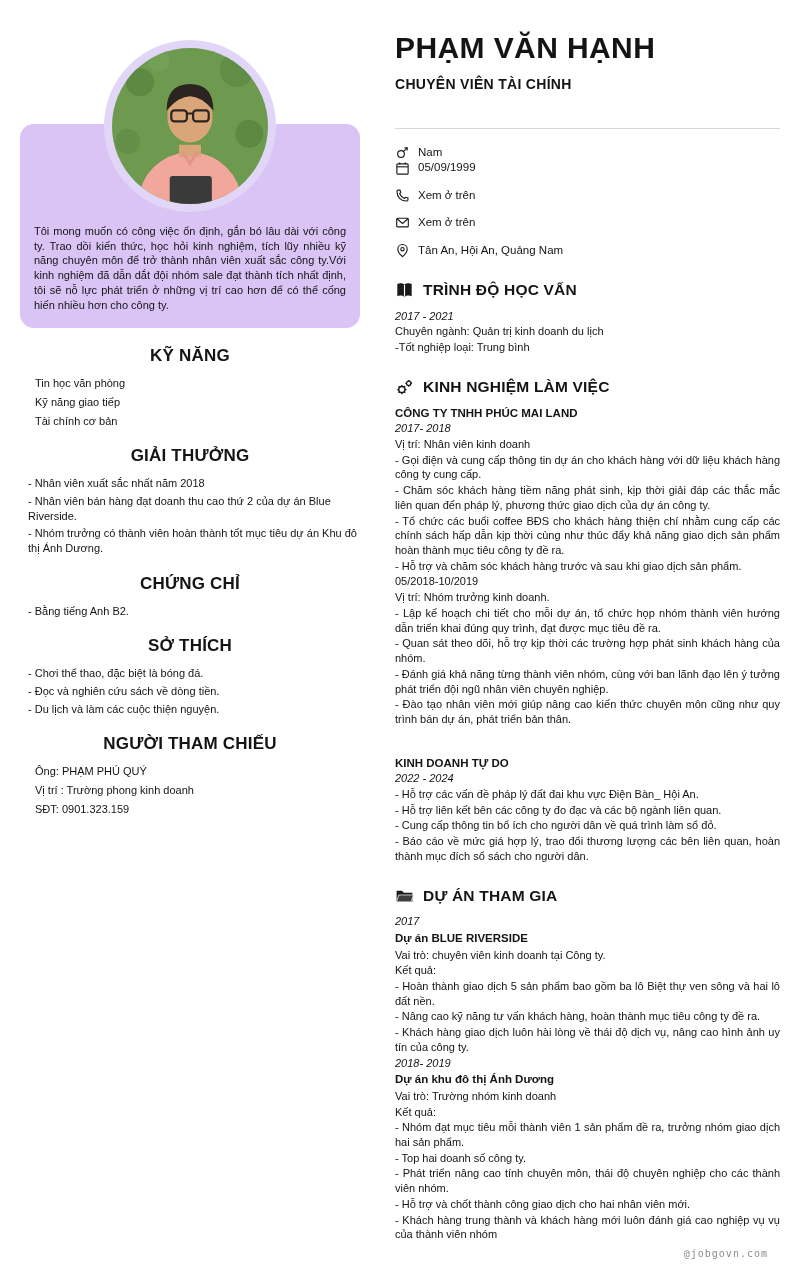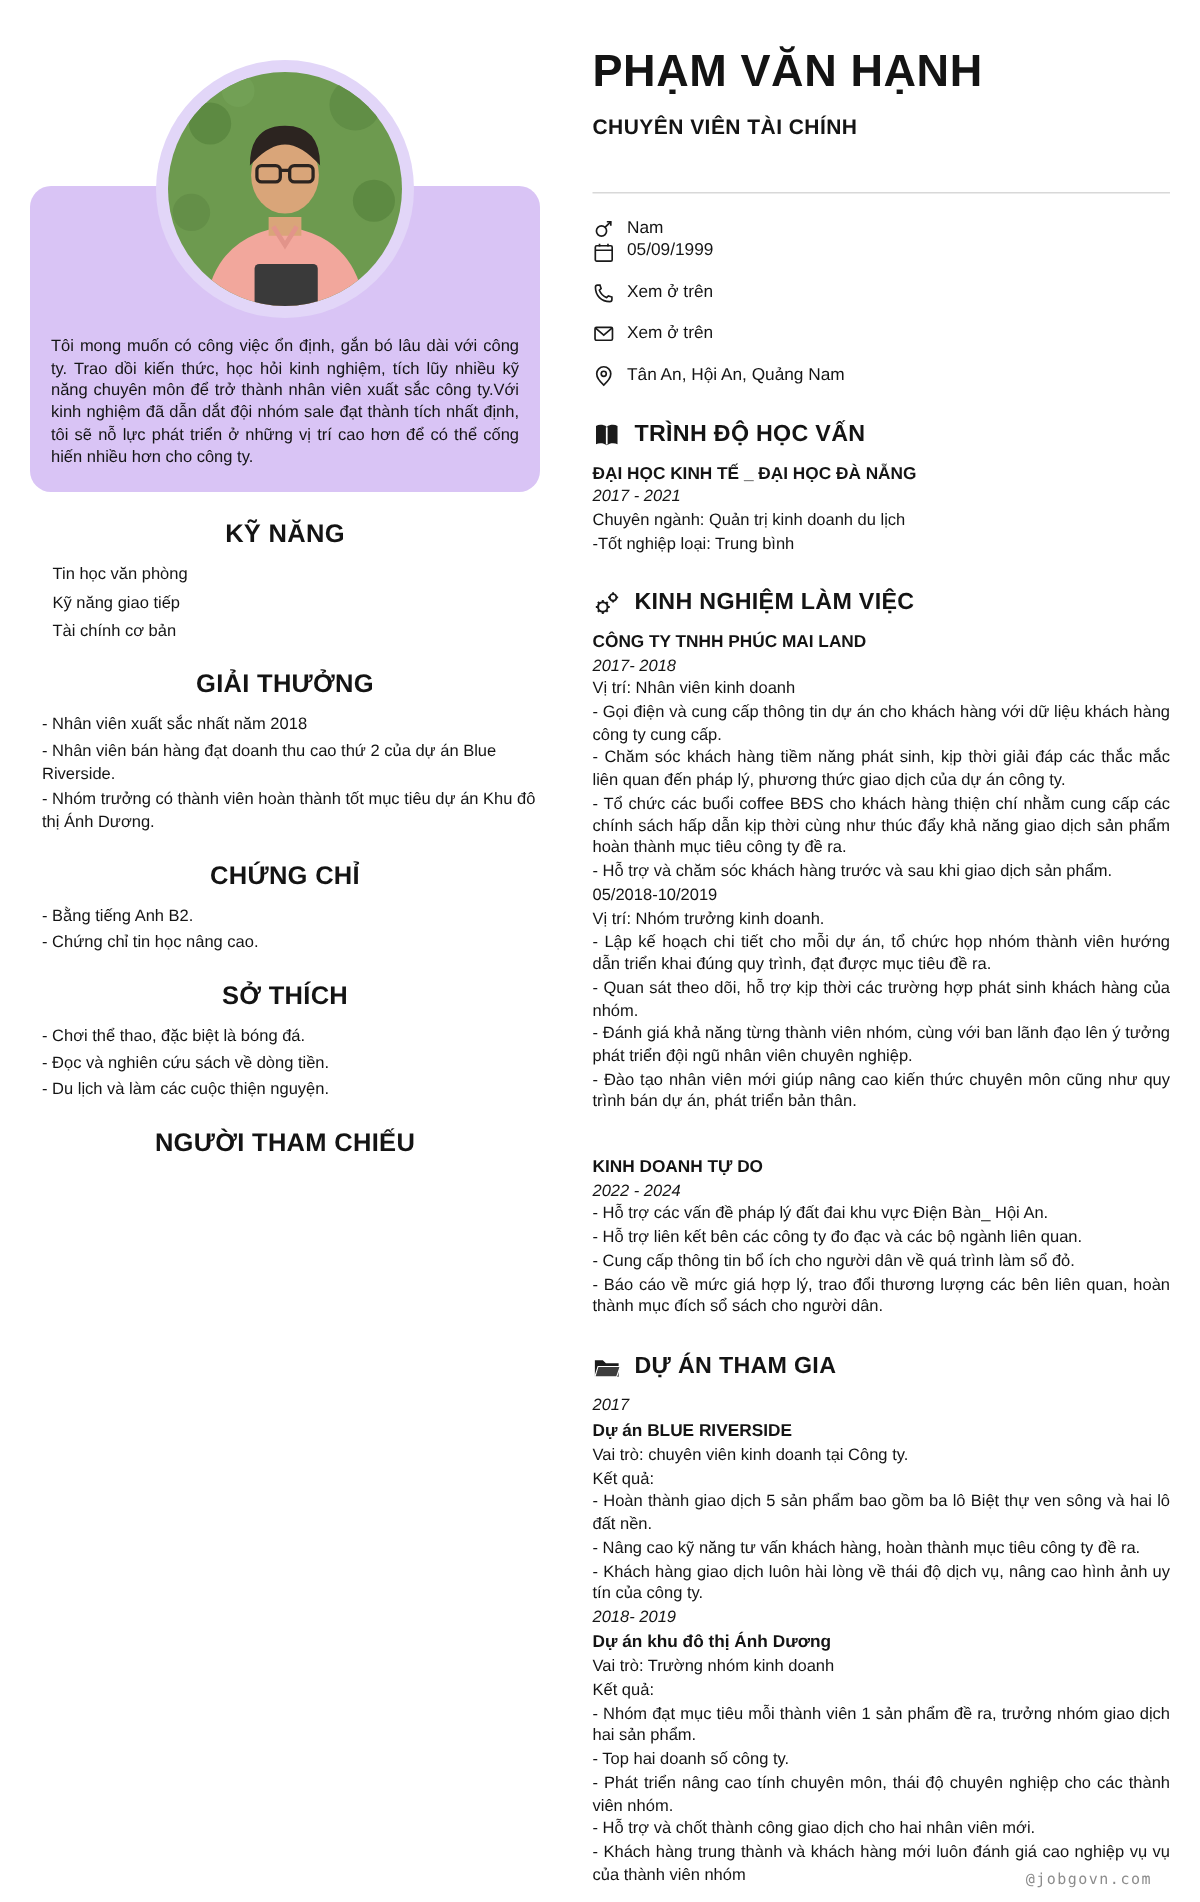--- a/index.html
+++ b/index.html
@@ -103,35 +103,39 @@
         <div>- Nhân viên xuất sắc nhất năm 2018</div>
         <div>- Nhân viên bán hàng đạt doanh thu cao thứ 2 của dự án Blue Riverside.</div>
         <div>- Nhóm trưởng có thành viên hoàn thành tốt mục tiêu dự án  Khu đô thị Ánh Dương.</div>
       </div>
     </section>
 
     <section>
       <h2 class="lh">CHỨNG CHỈ</h2>
       <div class="dash-list">
         <div>- Bằng tiếng Anh B2.</div>
-        <div>- Chứng chỉ tin học nâng cao.</div>
       </div>
     </section>
 
     <section>
       <h2 class="lh">SỞ THÍCH</h2>
       <div class="dash-list">
         <div>- Chơi thể thao, đặc biệt là bóng đá.</div>
         <div>- Đọc và nghiên cứu sách về dòng tiền.</div>
         <div>- Du lịch và làm các cuộc thiện nguyện.</div>
       </div>
     </section>
 
     <section>
       <h2 class="lh">NGƯỜI THAM CHIẾU</h2>
+      <div class="ref-lines">
+        <div>Ông: PHẠM PHÚ QUÝ</div>
+        <div>Vị trí : Trường phong kinh doanh</div>
+        <div>SĐT: 0901.323.159</div>
+      </div>
     </section>
 
   </div>
 
   <div class="right-col">
 
     <h1 class="name">PHẠM VĂN HẠNH</h1>
     <div class="subtitle">CHUYÊN VIÊN TÀI CHÍNH</div>
 
     <div class="info">
@@ -195,21 +199,20 @@
     <section>
       <h3 class="rh">
         <span class="sic">
           <svg viewBox="0 0 18 18">
               <path d="M9 3.4 C7 1.8 4 1.8 2.2 2.8 V14.4 C4 13.4 7 13.4 9 15 C11 13.4 14 13.4 15.8 14.4 V2.8 C14 1.8 11 1.8 9 3.4 Z" fill="#1a1a1a"></path>
               <line x1="9" y1="3.6" x2="9" y2="14.6" stroke="#ffffff" stroke-width="1.1"></line>
             </svg>
         </span>
         <span>TRÌNH ĐỘ HỌC VẤN</span>
       </h3>
-      <div class="b">ĐẠI HỌC KINH TẾ _ ĐẠI HỌC ĐÀ NẴNG</div>
       <div class="i">2017 - 2021</div>
       <div class="line">Chuyên ngành: Quản trị kinh doanh du lịch</div>
       <div class="line">-Tốt nghiệp loại: Trung bình</div>
     </section>
 
     <section>
       <h3 class="rh">
         <span class="sic">
           <svg viewBox="0 0 18 18">
             <circle cx="6.5" cy="11" r="3" fill="none" stroke="#1a1a1a" stroke-width="1.3"></circle>

